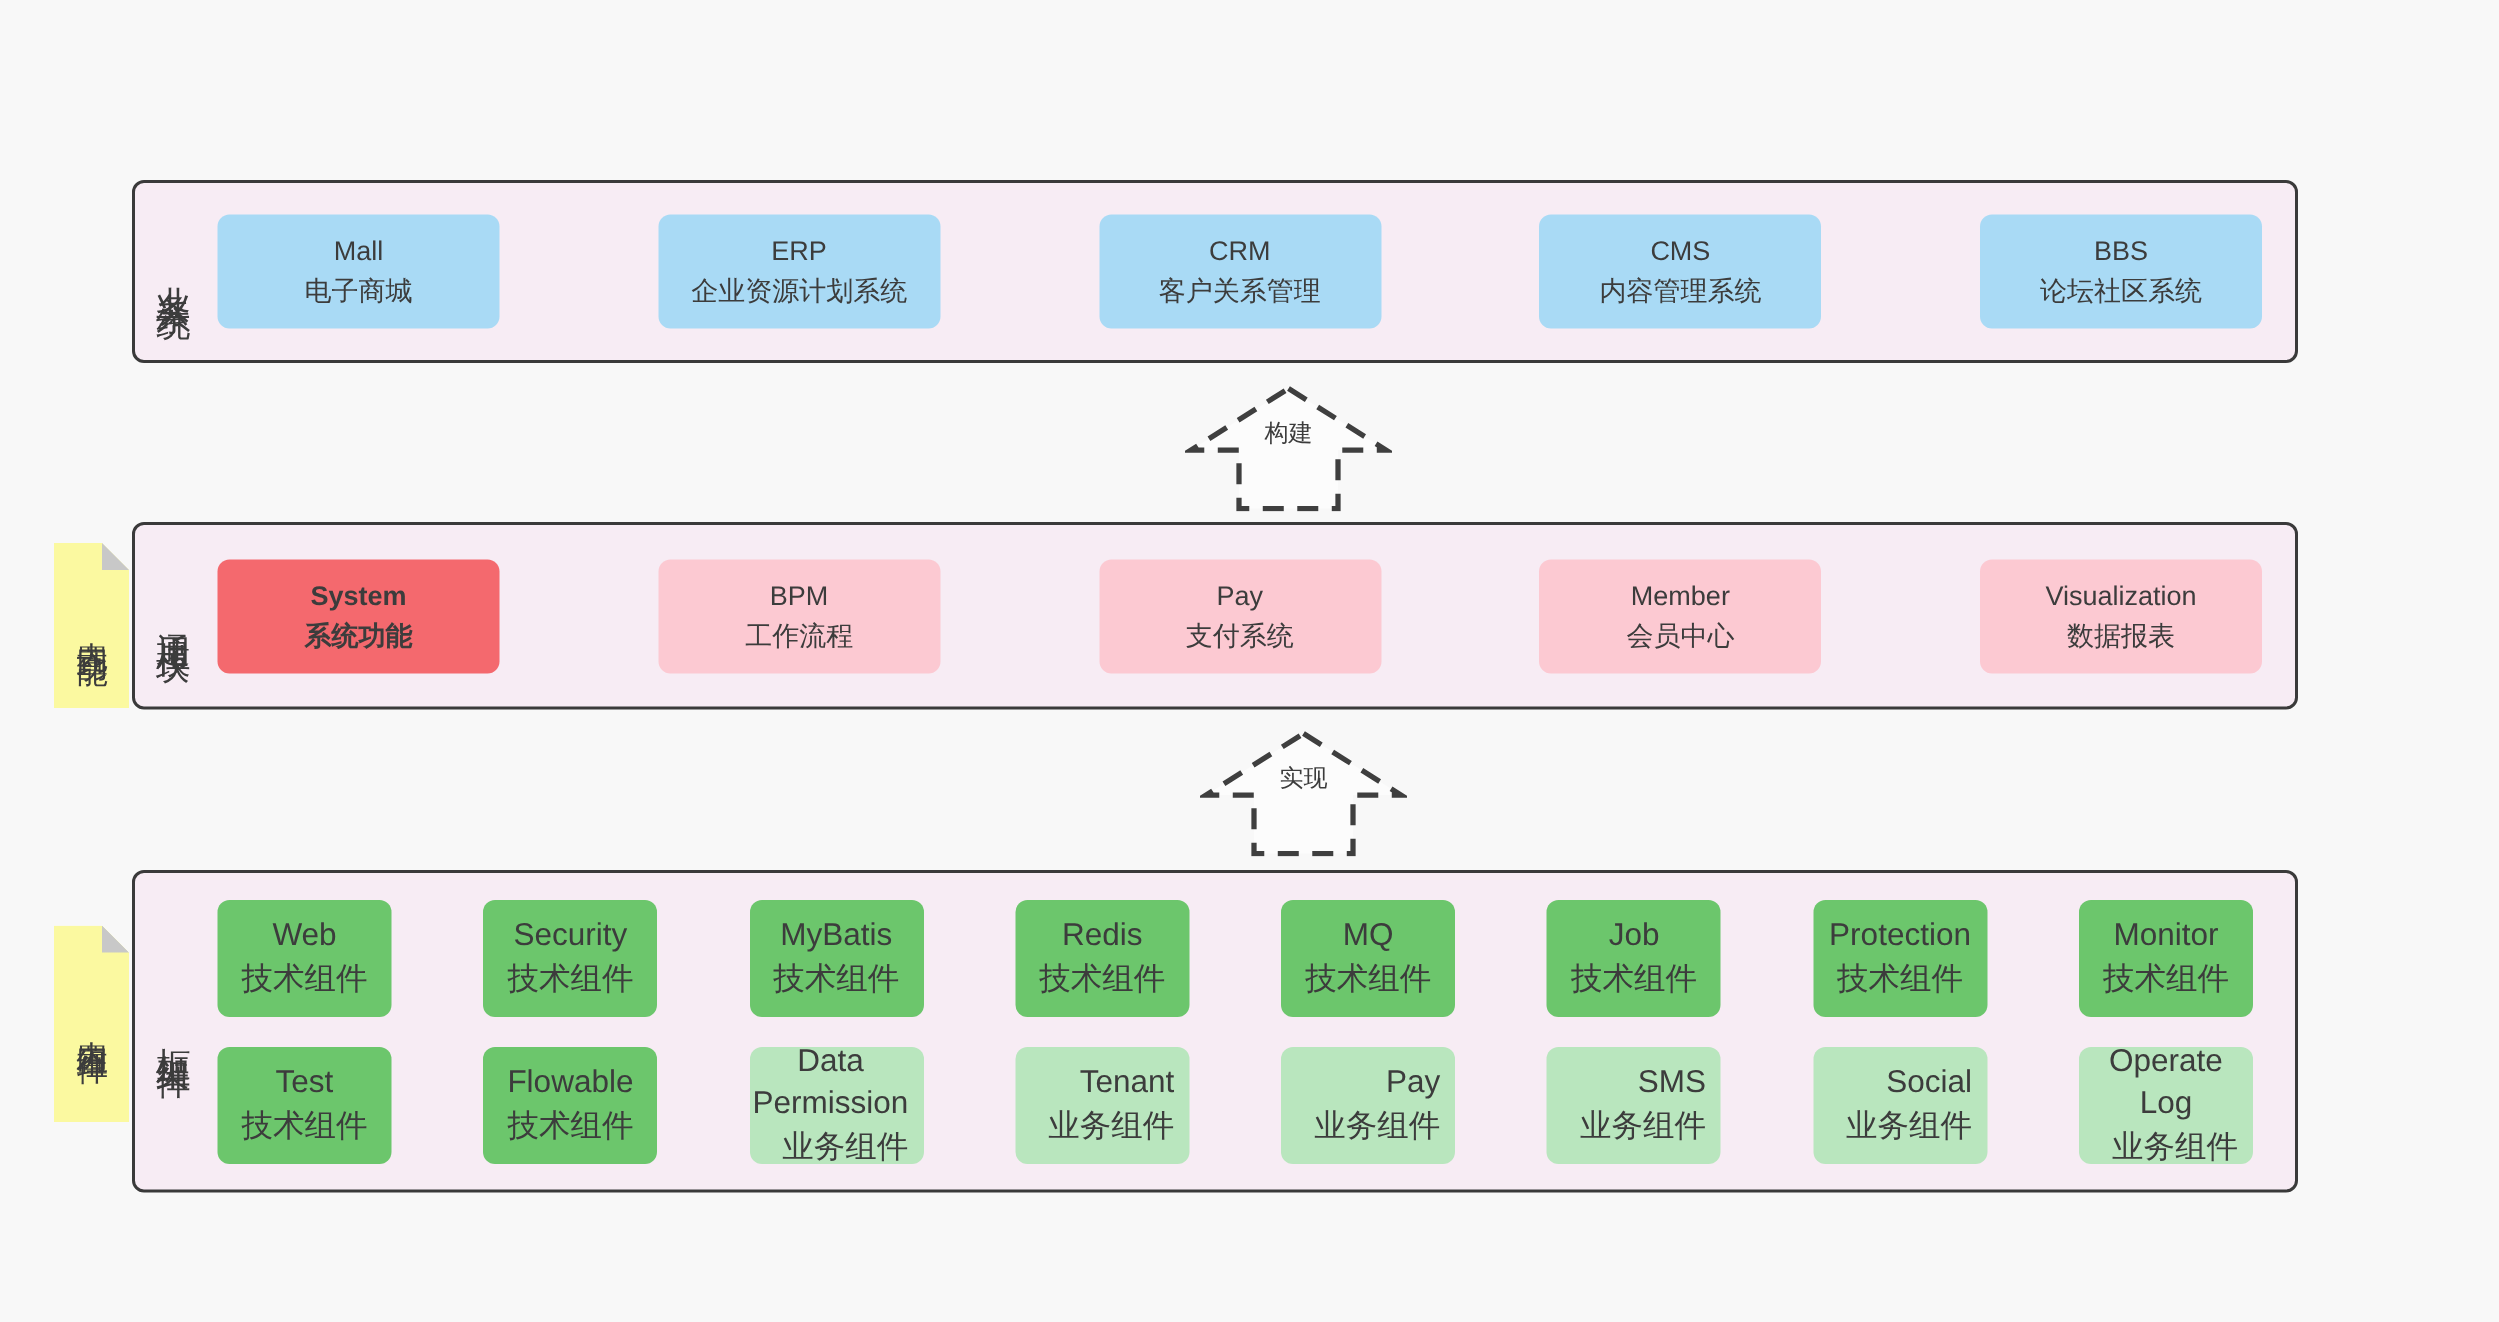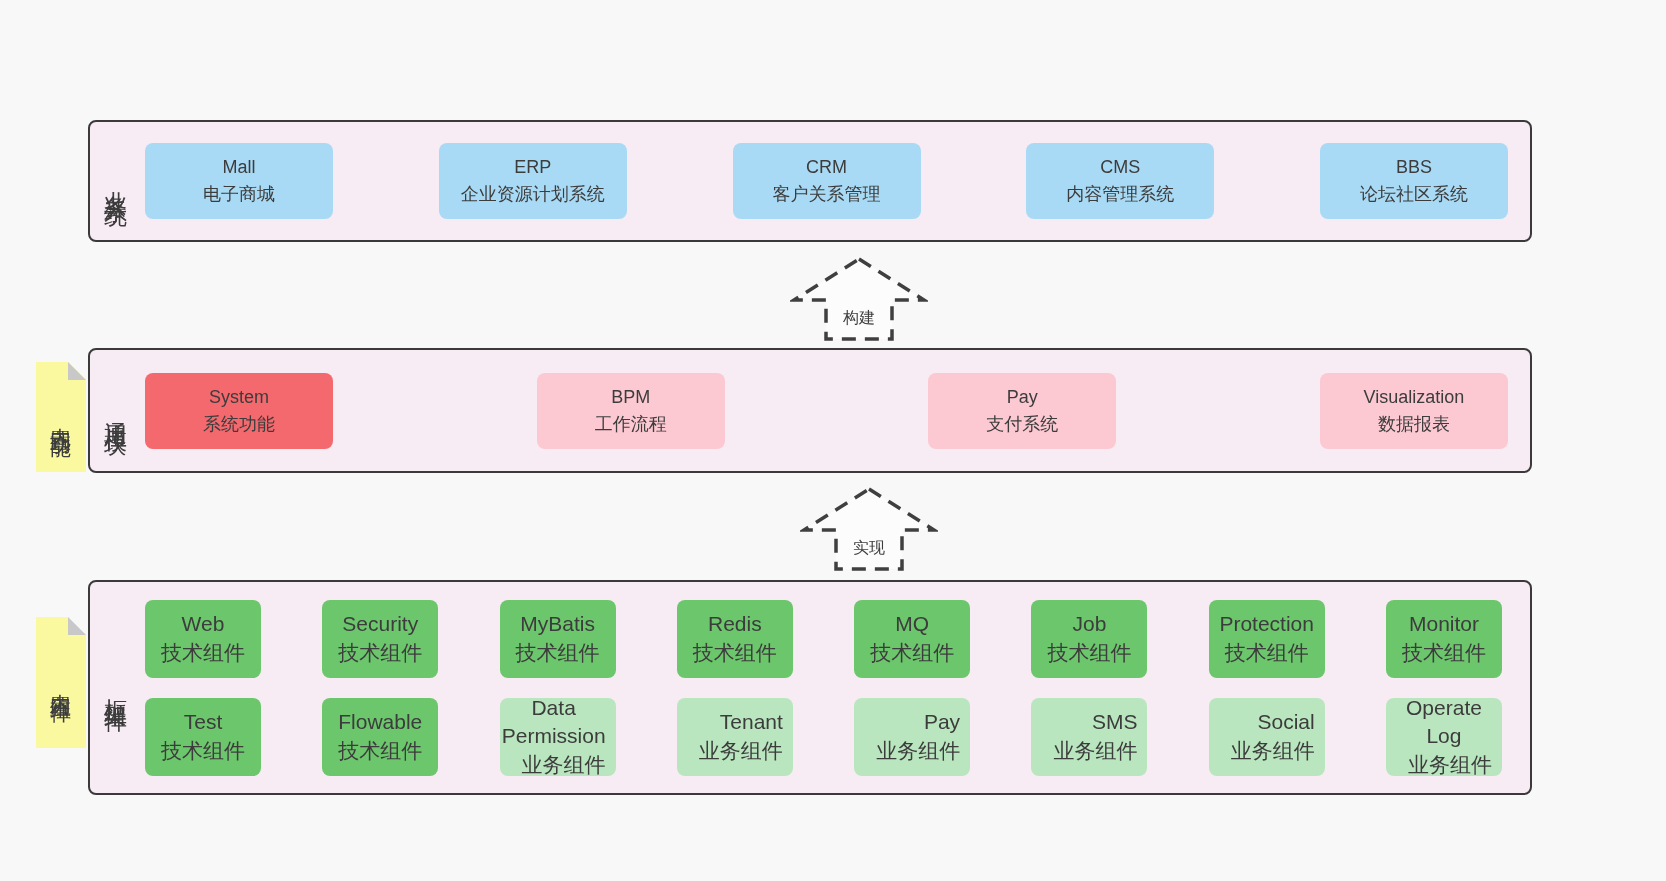--- a/index.html
+++ b/index.html
@@ -24,41 +24,41 @@
   .boxes{flex:1;display:flex;align-items:center;justify-content:space-between;padding:0 22px 0 18px;}
   .box{
     box-sizing:border-box;border-radius:8px;display:flex;flex-direction:column;
     align-items:center;justify-content:center;text-align:center;
   }
   .box-wide{width:188px;height:76px;font-size:18px;line-height:1.5;}
   .rows{flex:1;display:flex;flex-direction:column;justify-content:center;gap:20px;padding:0 28px 0 18px;}
   .row{display:flex;justify-content:space-between;}
   .row .box{width:116px;height:78px;font-size:21px;line-height:1.35;padding:0 10px;}
   .c-blue{background:var(--blue);}
-  .c-red{background:var(--red);}
+  .c-red{background:var(--red);font-weight:bold;}
   .c-pink{background:var(--pink);}
   .c-green{background:var(--green);}
   .c-green-light{background:var(--green-light);align-items:flex-end;}
   .sticky{
     position:absolute;left:36px;width:50px;background:var(--sticky);
     clip-path:polygon(0 0, calc(100% - 18px) 0, 100% 18px, 100% 100%, 0 100%);
     display:flex;align-items:center;justify-content:center;
   }
   #sticky-modules{top:362px;height:110px;}
   #sticky-components{top:617px;height:131px;}
   .fold{position:absolute;top:0;right:0;width:18px;height:18px;
     background:linear-gradient(to bottom left, rgba(0,0,0,0) 49%, var(--fold) 50%);}
   .sticky-label{writing-mode:vertical-rl;text-orientation:upright;font-size:21px;line-height:1;letter-spacing:3px;}
   .arrow{position:absolute;width:138px;height:84px;}
   #arrow-build{left:790px;top:257px;}
   #arrow-implement{left:800px;top:487px;}
   .arrow svg{display:block;width:100%;height:100%;}
   .arrow polygon{fill:var(--arrow-fill);stroke:var(--arrow);stroke-width:3.5;stroke-dasharray:14 9;}
   .arrow-label{
-    position:absolute;left:50%;top:50px;transform:translateX(-50%);
+    position:absolute;left:50%;top:21px;transform:translateX(-50%);
     background:var(--arrow-fill);padding:1px 3px;font-size:16px;white-space:nowrap;
   }
 </style>
 </head>
 <body>
 
 <div class="band" id="band-business">
   <div class="side-label">业务系统</div>
   <div class="boxes">
     <div class="box box-wide c-blue">
@@ -104,20 +104,24 @@
     </div>
     <div class="box box-wide c-pink">
       <span>BPM</span>
       <span>工作流程</span>
     </div>
     <div class="box box-wide c-pink">
       <span>Pay</span>
       <span>支付系统</span>
     </div>
     <div class="box box-wide c-pink">
+      <span>Member</span>
+      <span>会员中心</span>
+    </div>
+    <div class="box box-wide c-pink">
       <span>Visualization</span>
       <span>数据报表</span>
     </div>
   </div>
 </div>
 
 <div class="arrow" id="arrow-implement">
   <svg viewBox="0 0 138 84">
     <polygon points="69,2 134,43 102,43 102,82 36,82 36,43 4,43"></polygon>
   </svg>

